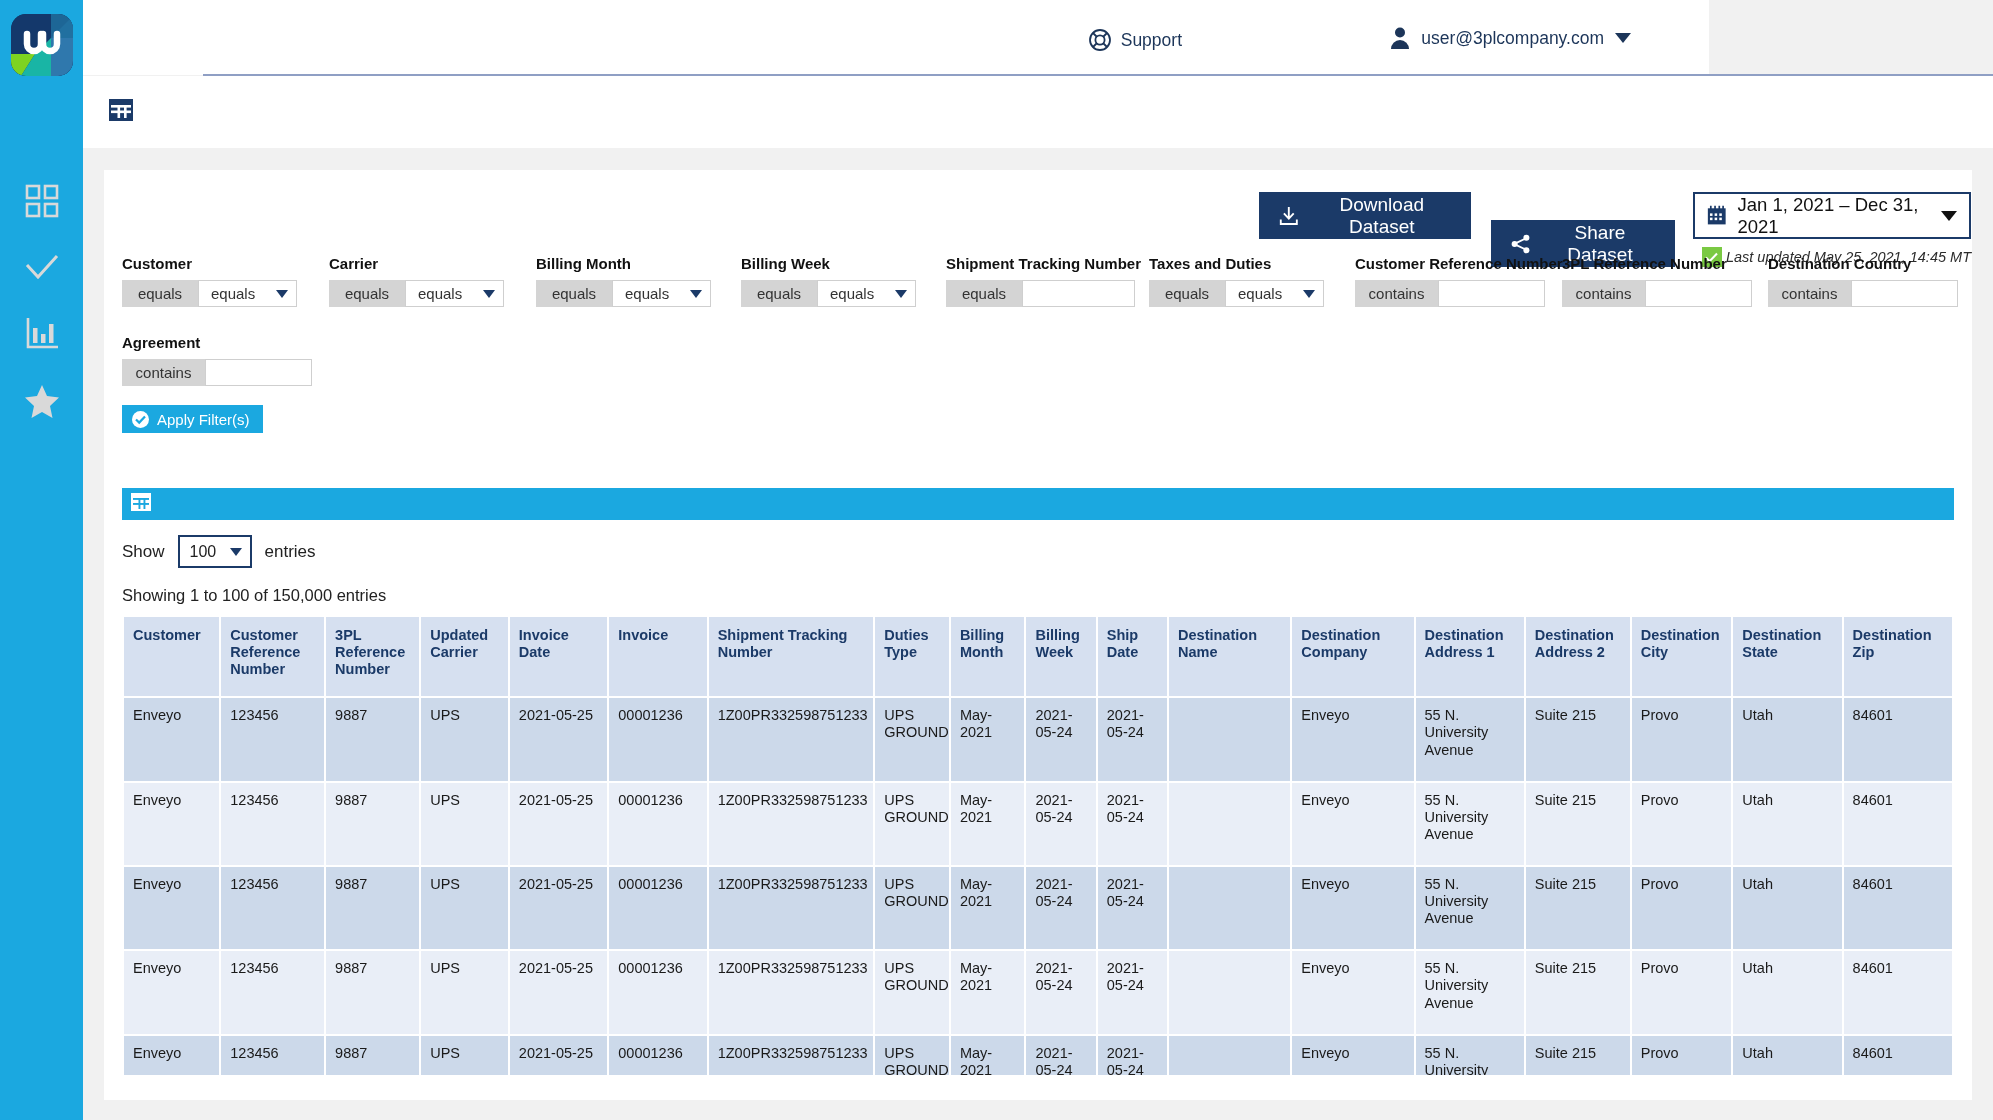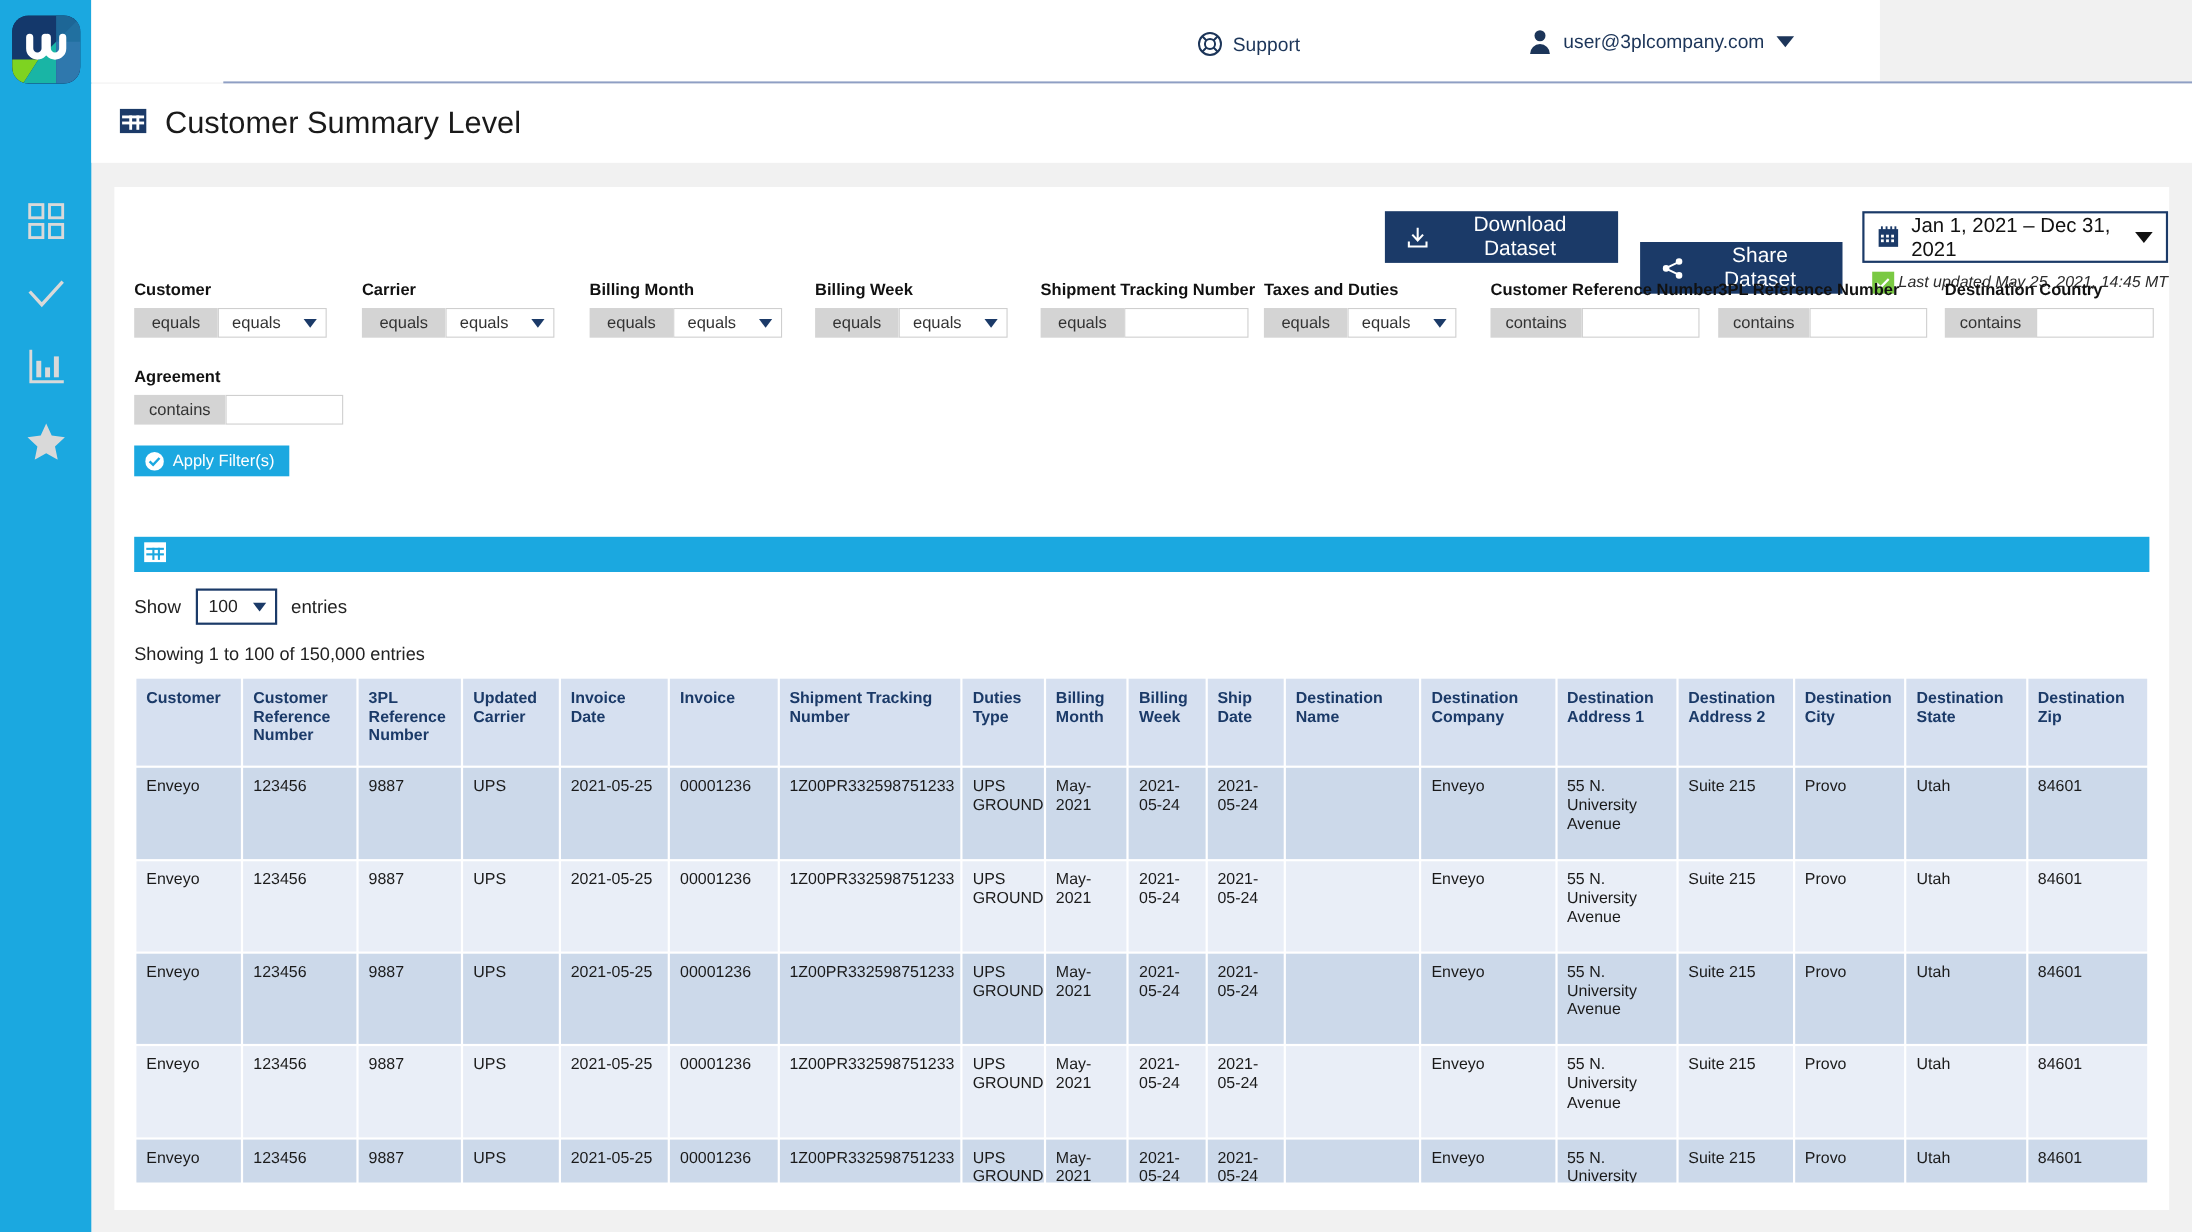--- a/index.html
+++ b/index.html
@@ -295,21 +295,20 @@
 <div id="pagetitle">
   <span class="tbl-icon">
     <svg width="26" height="26" viewBox="0 0 26 26">
       <rect x="1" y="2" width="24" height="22" fill="#1B3A68"></rect>
       <rect x="3" y="8" width="20" height="2.6" fill="#fff"></rect>
       <rect x="3" y="13.5" width="20" height="2.6" fill="#fff"></rect>
       <rect x="9.5" y="8" width="2.6" height="13" fill="#fff"></rect>
       <rect x="16" y="8" width="2.6" height="13" fill="#fff"></rect>
     </svg>
   </span>
-  <span class="title-text">Customer Summary Level</span>
 </div>
 
 <div id="panel">
 
   <button class="act-btn" id="btn-download">
     <svg width="22" height="22" viewBox="0 0 22 22">
       <path d="M11 1 L11 13 M5.5 8 L11 14 L16.5 8" fill="none" stroke="#fff" stroke-width="2.1"></path>
       <path d="M2 15 L2 20 L20 20 L20 15" fill="none" stroke="#fff" stroke-width="2.1"></path>
     </svg>
     <span>Download Dataset</span>

